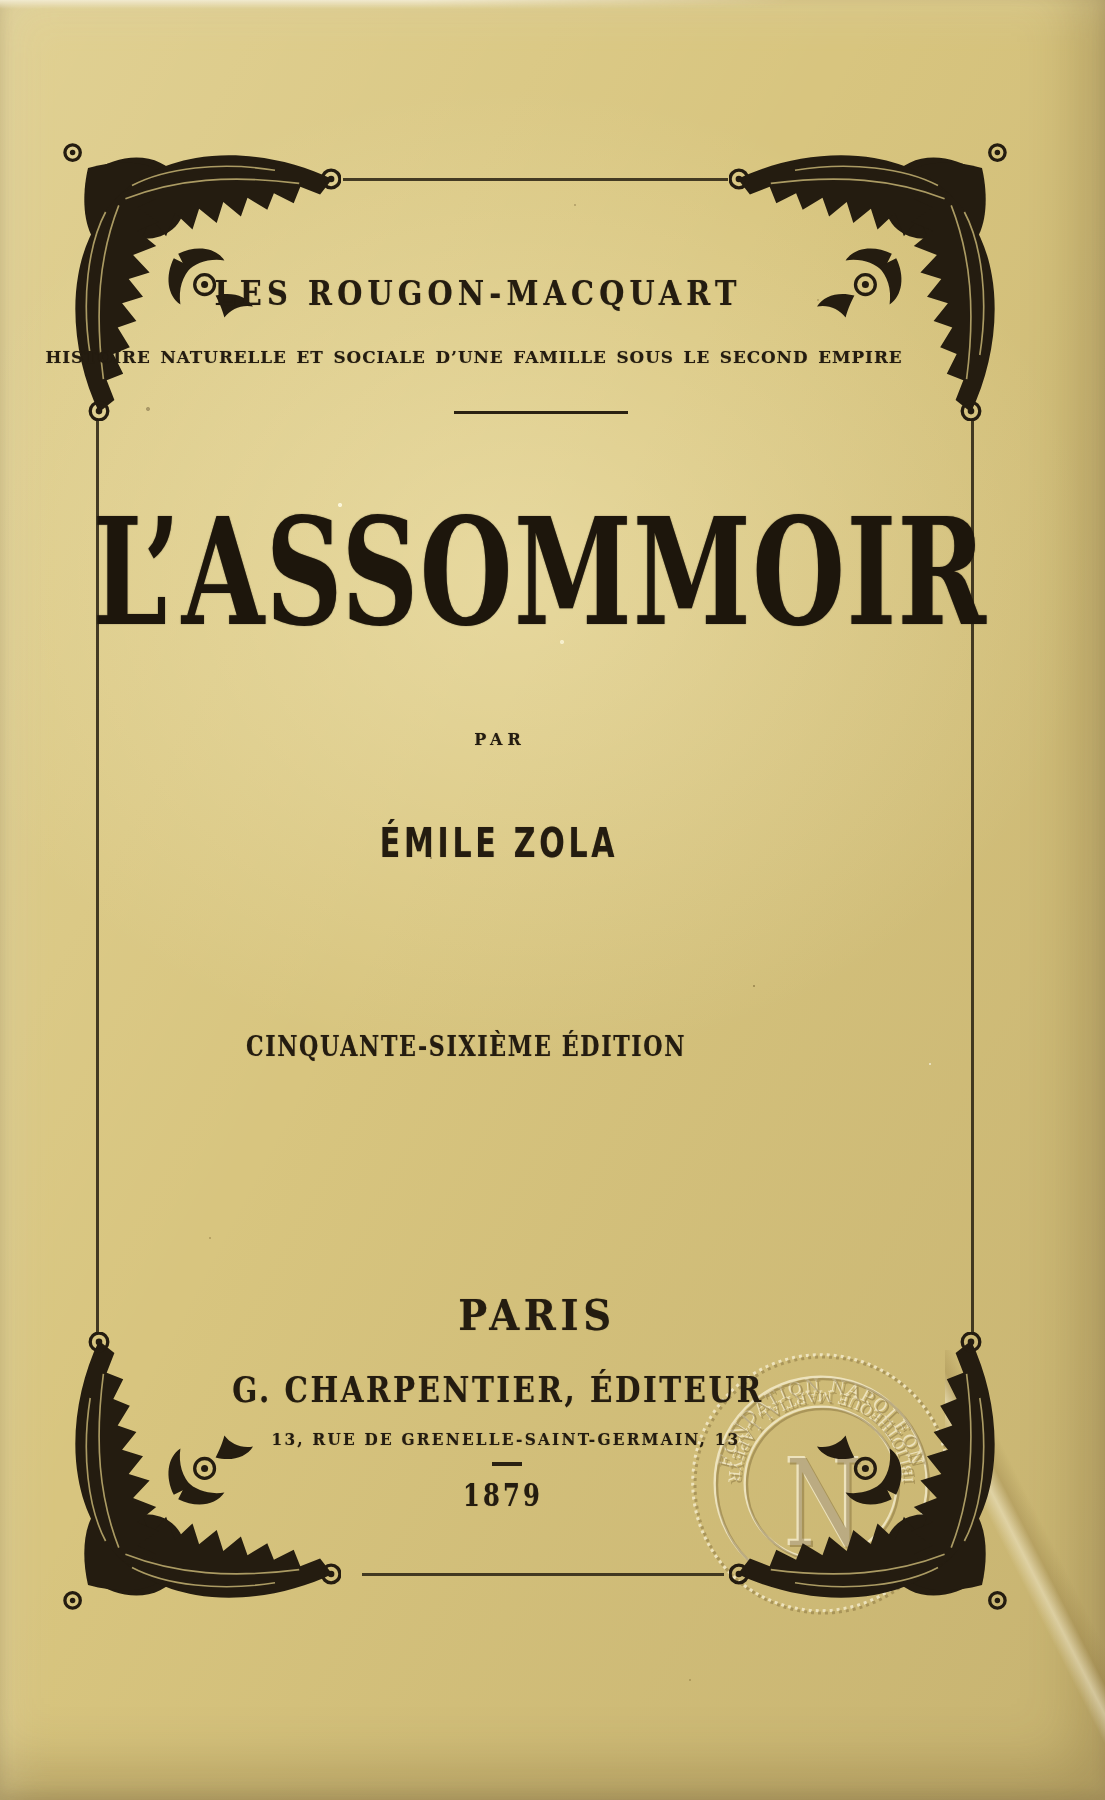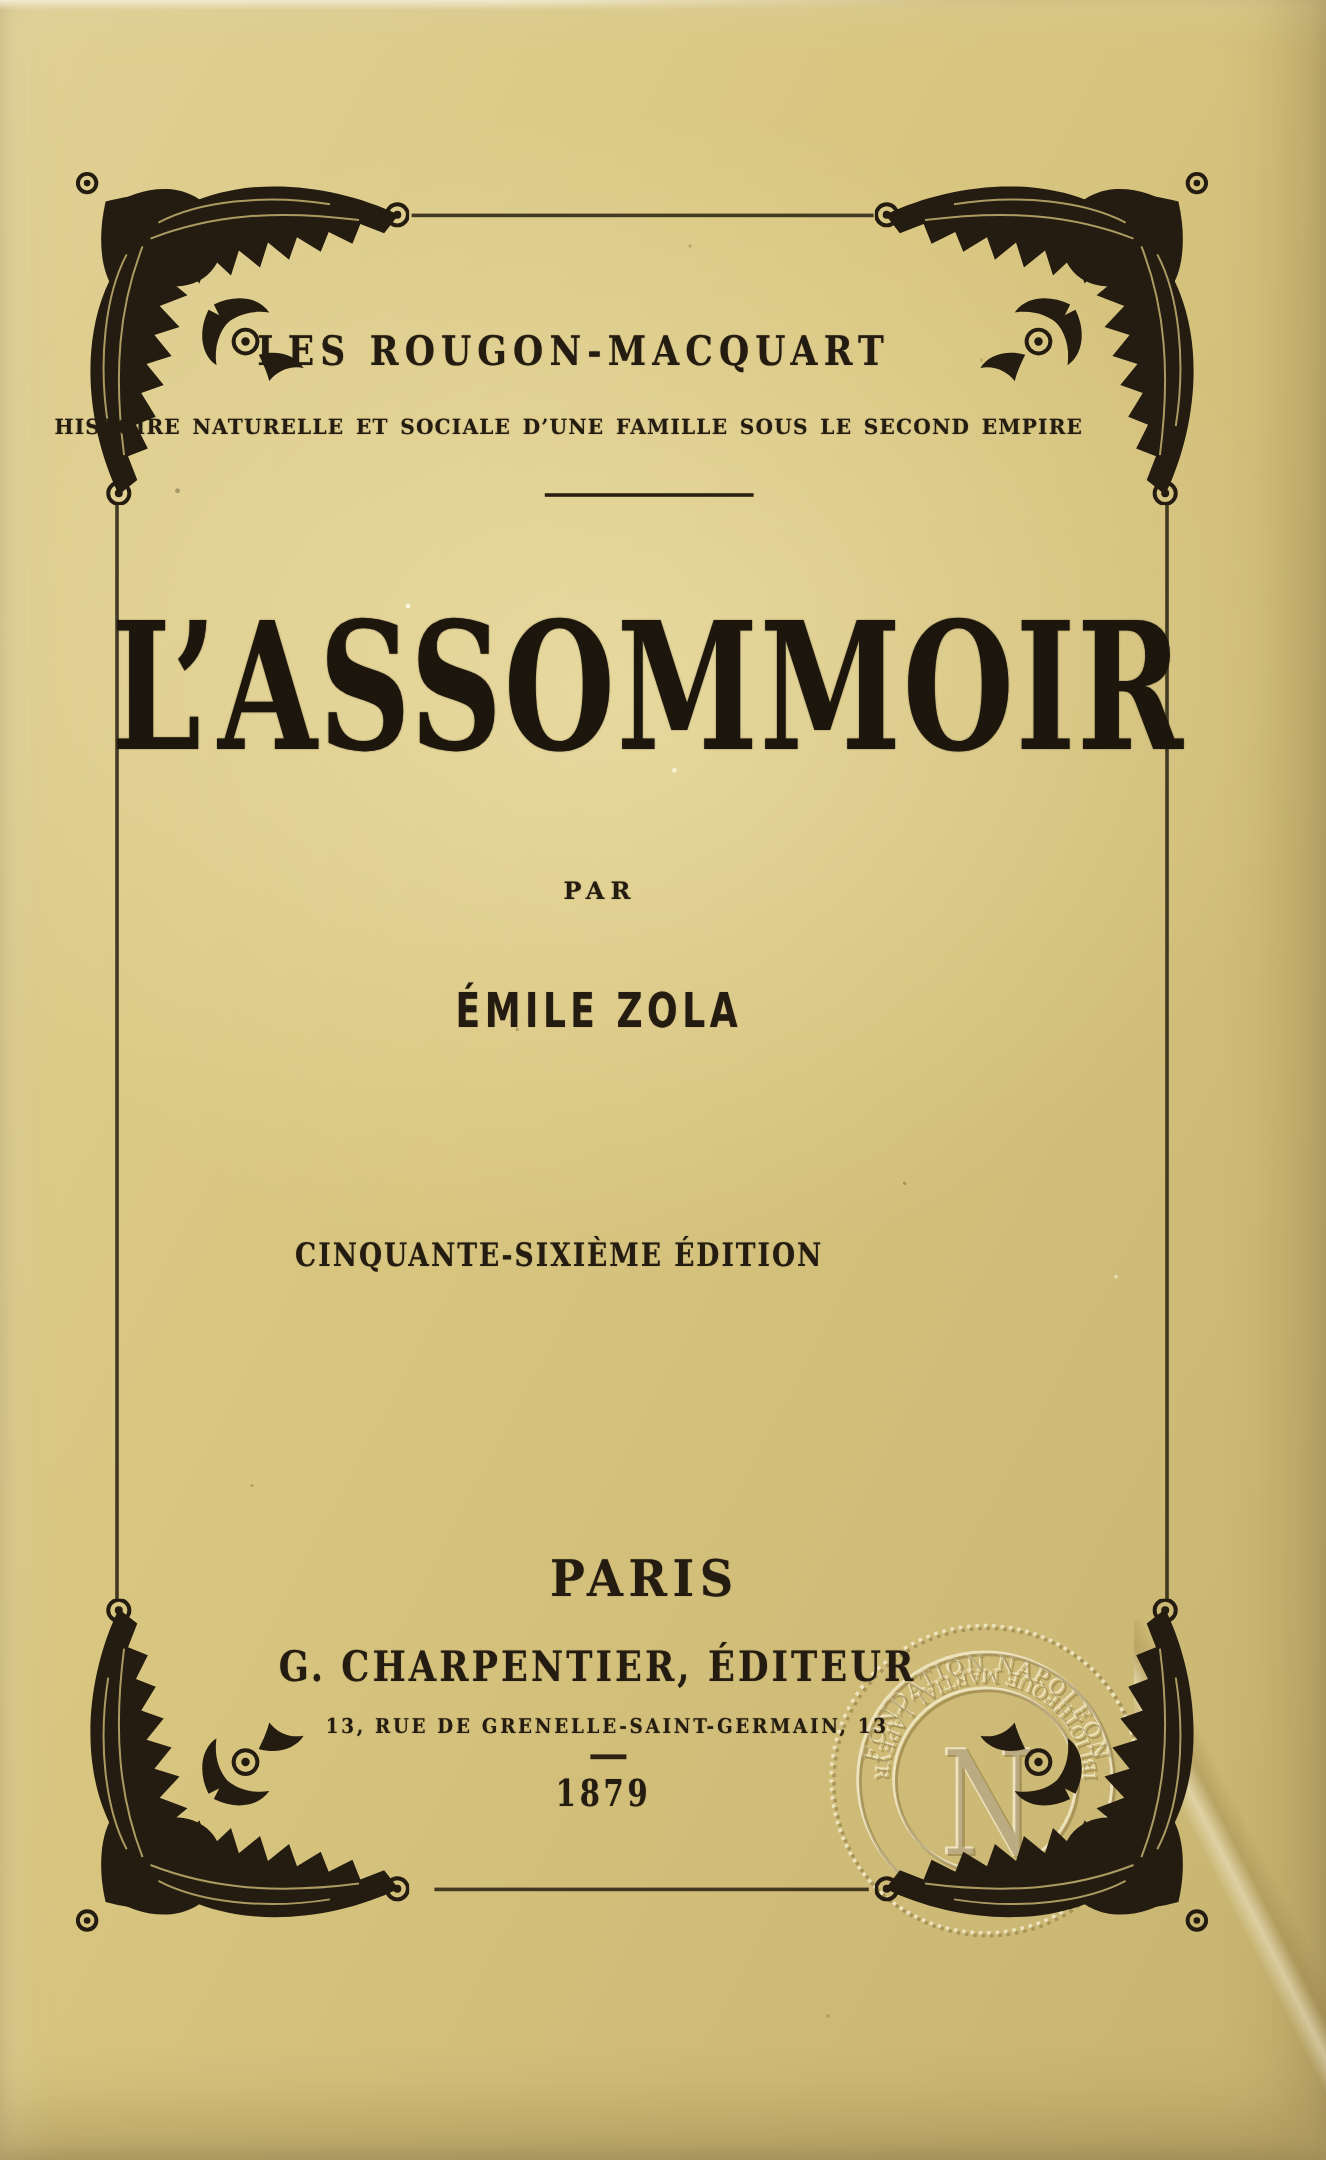--- a/index.html
+++ b/index.html
@@ -54,21 +54,21 @@
   
   .tl{position:absolute;white-space:nowrap;line-height:1;font-weight:bold;
       text-shadow:0 0 1px rgba(36,28,16,.45);}
   .t-series   {top:276px; left:478px; font-size:34px; letter-spacing:6px;
                transform:translateX(-50%) scaleX(.85);}
   .t-subtitle {top:349px; left:474px; font-size:17.5px; letter-spacing:1px; word-spacing:3px;
                transform:translateX(-50%) scaleX(.96);}
   .t-title    {top:497px; left:540px; font-size:152px; letter-spacing:2px; color:#1d160c;
                transform:translateX(-50%) scale(.70,.97);
                text-shadow:0 0 1.5px rgba(29,22,12,.6);}
-  .t-par      {top:732px; left:500px; font-size:20px; letter-spacing:5px;
+  .t-par      {top:732px; left:500px; font-size:16px; letter-spacing:5px;
                transform:translateX(-50%);}
   .t-author   {top:823px; left:499px; font-size:40px; letter-spacing:5px;
                font-family:"DejaVu Sans","Liberation Sans",sans-serif;
                transform:translateX(-50%) scaleX(.75);}
   .t-edition  {top:1033px;left:466px; font-size:27px; letter-spacing:2px;
                transform:translateX(-50%) scaleX(.82);}
   .t-city     {top:1295px;left:537px; font-size:42px; letter-spacing:5px;
                transform:translateX(-50%) scaleX(.92);}
   .t-publisher{top:1372px;left:498px; font-size:35px; letter-spacing:3px;
                transform:translateX(-50%) scaleX(.84);}

